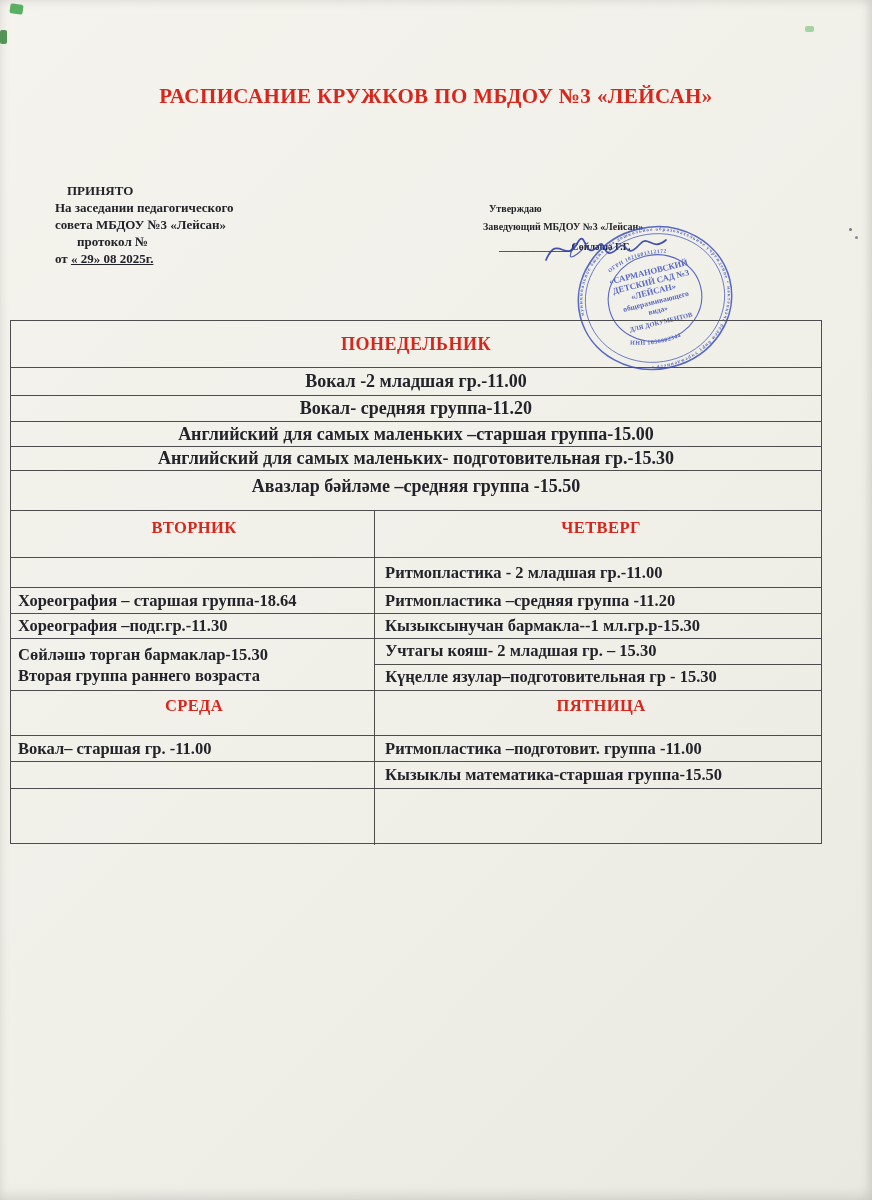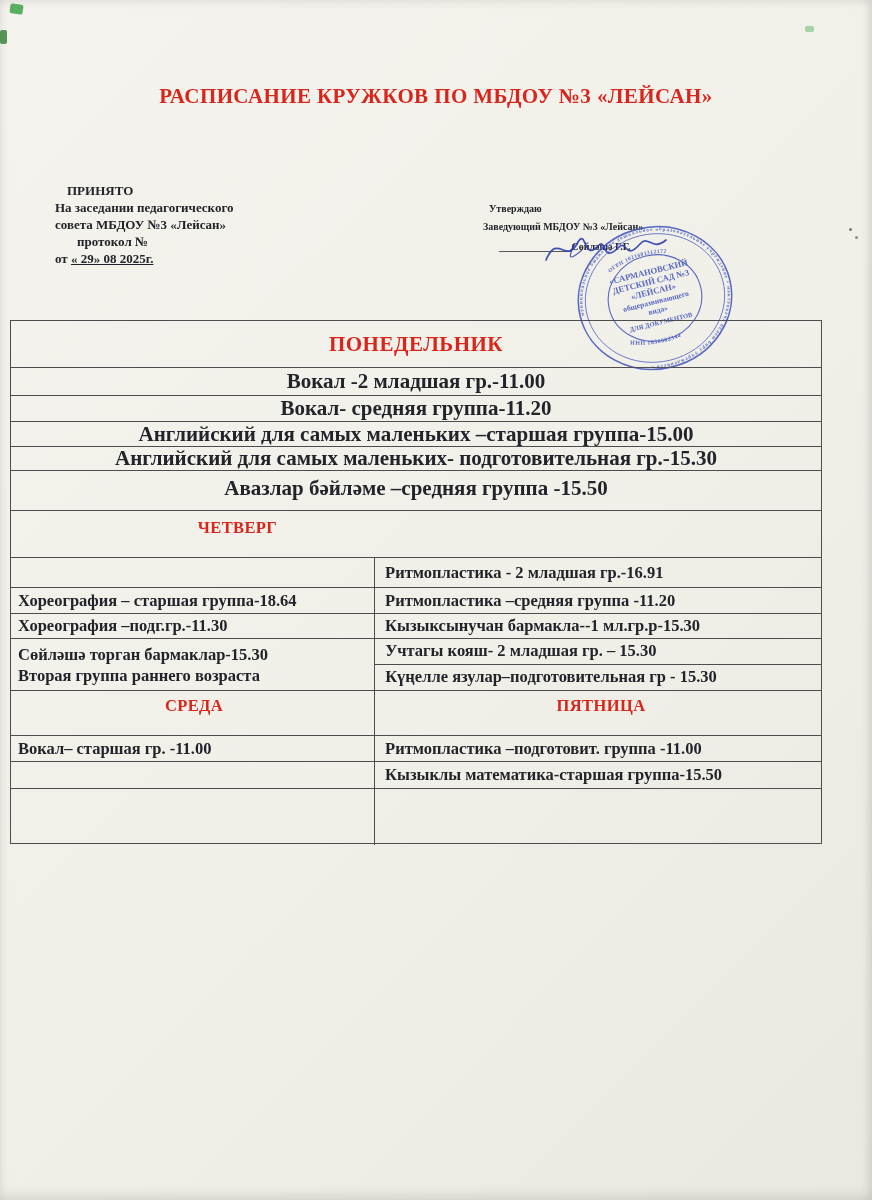--- a/index.html
+++ b/index.html
@@ -40,21 +40,21 @@
   .stamp-text { fill:var(--stamp-blue,#4456bd); font-family:"Liberation Serif",serif; font-weight:bold; }
   .sig-svg { position:absolute; left:540px; top:222px; width:140px; height:56px; }
 
   
   .tbl {
     position:absolute; left:10px; top:320px; width:812px; height:524px;
     border:1.2px solid #4d4d50; color:var(--ink,#23232b); font-weight:bold;
   }
   .row { display:flex; border-bottom:1.2px solid #4d4d50; }
   .row.noline { border-bottom:none; }
-  .row.full { justify-content:center; align-items:center; text-align:center; font-size:21px; }
+  .row.full { justify-content:center; align-items:center; text-align:center; font-size:18px; }
   .day-hdr-1 { color:var(--heading-red,#d9261c); font-size:21px; letter-spacing:.5px; }
   .day-hdr-2 { color:var(--heading-red,#d9261c); font-size:19px; letter-spacing:.4px; text-align:center; justify-content:center; }
   .cl { width:365px; border-right:1.2px solid #4d4d50; display:flex; align-items:center; padding:0 4px 0 7px; font-size:16.5px; }
   .cr { width:447px; display:flex; align-items:center; padding:0 4px 0 10px; font-size:16.5px; }
   .hdr-cell { align-items:flex-start; padding-top:7px; }
   .cl.stack { flex-direction:column; align-items:flex-start; justify-content:center; line-height:21px; }
   .cr.split { flex-direction:column; align-items:stretch; padding:0;justify-content:flex-end; }
   .cr.split > div { height:26px; display:flex; align-items:center; padding-left:10px; }
   .cr.split > div:first-child { border-bottom:1.2px solid #4d4d50; }
 </style>
@@ -121,25 +121,26 @@
   <div class="tbl">
 
     <div class="row full day-hdr-1" style="height:47px;">ПОНЕДЕЛЬНИК</div>
     <div class="row full" style="height:28px;">Вокал -2 младшая гр.-11.00</div>
     <div class="row full" style="height:26px;">Вокал- средняя группа-11.20</div>
     <div class="row full" style="height:25px;">Английский для самых маленьких –старшая группа-15.00</div>
     <div class="row full" style="height:24px;">Английский для самых маленьких- подготовительная гр.-15.30</div>
     <div class="row full" style="height:40px;align-items:flex-start;padding-top:5px;">Авазлар бәйләме –средняя группа -15.50</div>
 
     <div class="row" style="height:47px;">
+      <div class="cl hdr-cell day-hdr-2">ВТОРНИК</div>
       <div class="cr hdr-cell day-hdr-2">ЧЕТВЕРГ</div>
     </div>
     <div class="row" style="height:30px;">
       <div class="cl"></div>
-      <div class="cr">Ритмопластика - 2 младшая гр.-16.91</div>
+      <div class="cr">Ритмопластика - 2 младшая гр.-11.00</div>
     </div>
     <div class="row" style="height:26px;">
       <div class="cl">Хореография – старшая группа-18.64</div>
       <div class="cr">Ритмопластика –средняя группа -11.20</div>
     </div>
     <div class="row" style="height:25px;">
       <div class="cl">Хореография –подг.гр.-11.30</div>
       <div class="cr">Кызыксынучан бармакла--1 мл.гр.р-15.30</div>
     </div>
     <div class="row" style="height:52px;">

